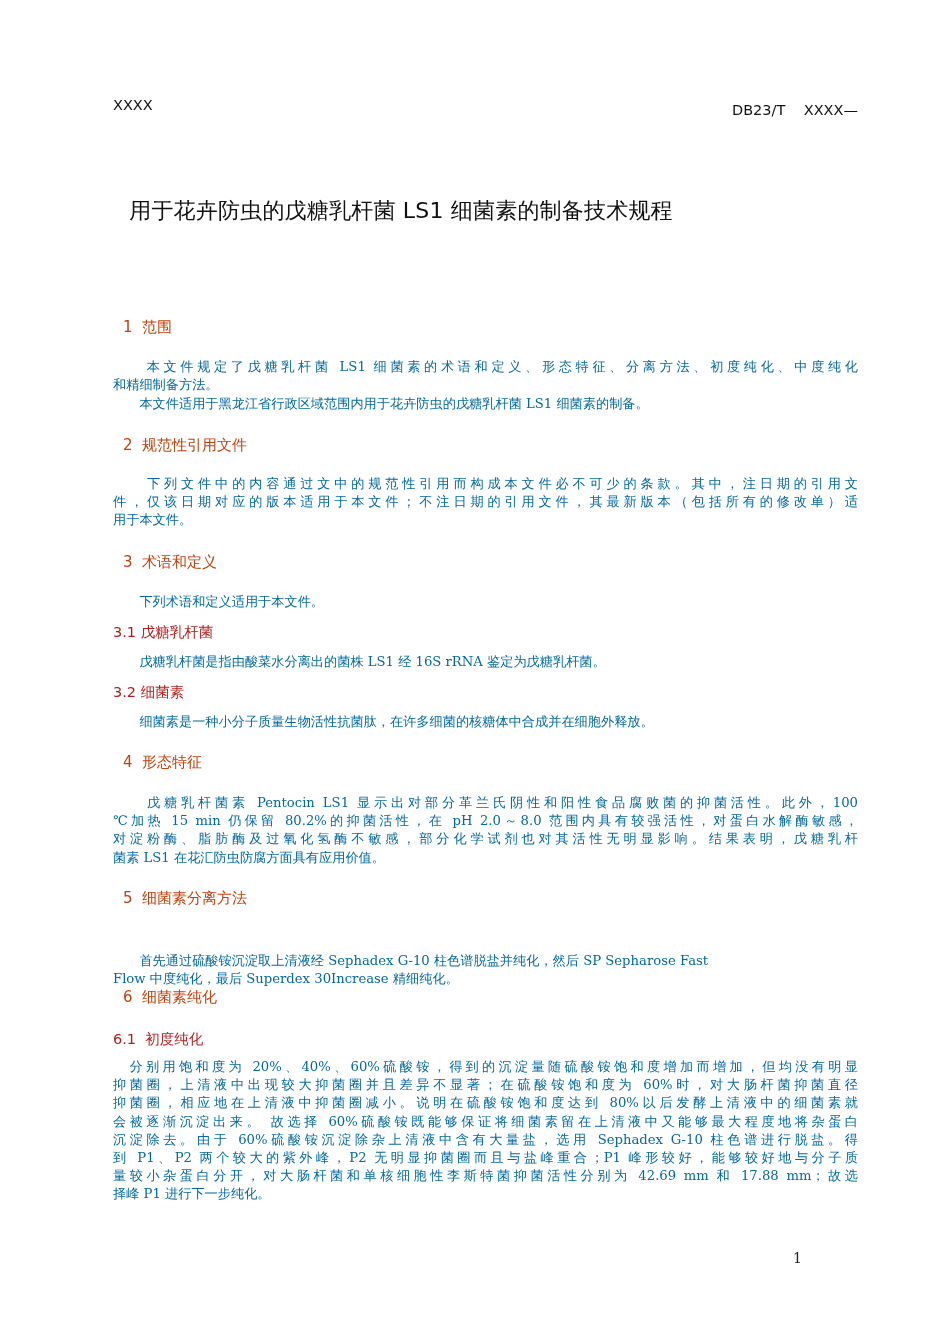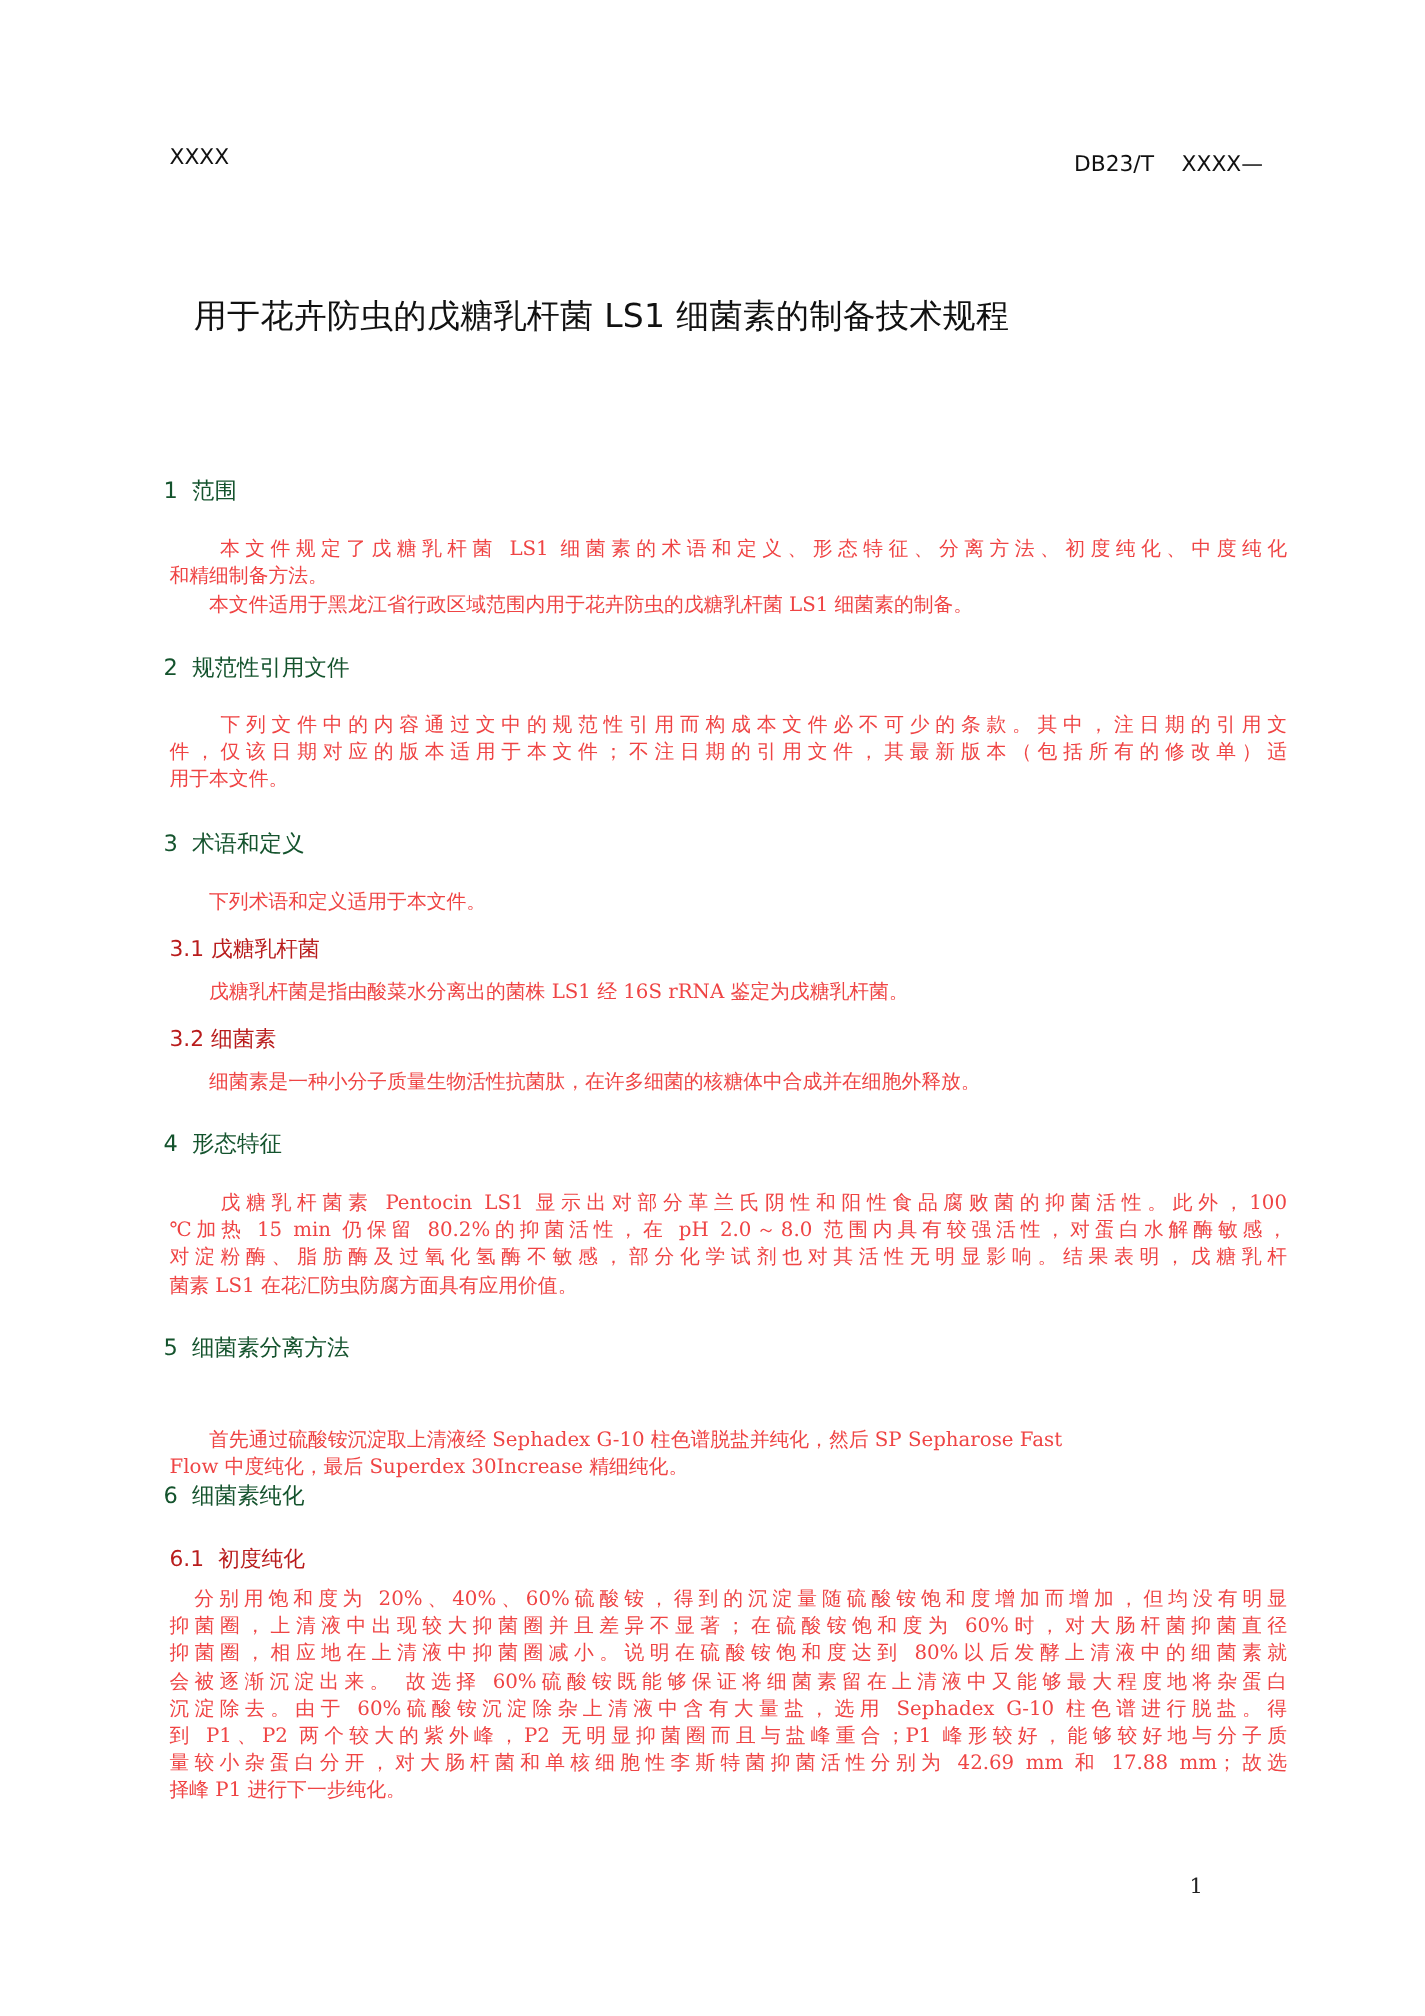--- a/index.html
+++ b/index.html
@@ -1,32 +1,32 @@
 <!DOCTYPE html>
 <html><head>
 <meta charset="utf-8">
 <style>
   html, body { margin:0; padding:0; background:#ffffff; }
   body { width:950px; height:1344px; position:relative; overflow:hidden; color:#1a1a1a; }
   .page { position:absolute; left:0; top:0; width:950px; height:1344px; background:#fff; }
   .hdr { position:absolute; font-family:"DejaVu Sans", sans-serif; font-size:14.5px; color:#111; white-space:pre; }
   .title { position:absolute; left:0; width:802px; top:196px; text-align:center; font-family:"DejaVu Sans", sans-serif; font-weight:normal; font-size:22px; color:#111; letter-spacing:0.2px; }
-  .h1 { position:absolute; left:109px; font-family:"DejaVu Sans", sans-serif; font-size:15px; color:#14532d; white-space:pre; }
+  .h1 { position:absolute; left:123px; font-family:"DejaVu Sans", sans-serif; font-size:15px; color:#c2410c; white-space:pre; }
   .h2 { position:absolute; left:113px; font-family:"DejaVu Sans", sans-serif; font-size:14.5px; color:#b91c1c; white-space:pre; }
-  .para { position:absolute; left:113px; width:745px; font-family:"DejaVu Serif", serif; font-size:13.2px; line-height:18.2px; color:#ef4444; text-align:justify; }
+  .para { position:absolute; left:113px; width:745px; font-family:"DejaVu Serif", serif; font-size:13.2px; line-height:18.2px; color:#0369a1; text-align:justify; }
   .para .ln { display:block; white-space:nowrap; text-align:justify; text-align-last:justify; height:18.2px; }
   .para .ln.last { text-align-last:left; }
   .pgnum { position:absolute; left:793px; top:1250px; font-family:"DejaVu Serif", serif; font-size:14px; color:#222; }
 </style>
 </head>
 <body>
 
 <div class="page">
 
-  <div class="hdr" style="left:716px; top:102px;">DB23/T    XXXX—</div>
+  <div class="hdr" style="left:732px; top:102px;">DB23/T    XXXX—</div>
   <div class="hdr" style="left:113px; top:97px; top:97px;">XXXX</div>
 
   <div class="title">用于花卉防虫的戊糖乳杆菌 LS1 细菌素的制备技术规程</div>
 
   <div class="h1" style="top:318px;">1  范围</div>
   <div class="para" style="top:358px;">
     <span class="ln">　　本文件规定了戊糖乳杆菌 LS1 细菌素的术语和定义、形态特征、分离方法、初度纯化、中度纯化</span>
     <span class="ln last">和精细制备方法。</span>
   </div>
   <div class="para" style="top:395px;">

